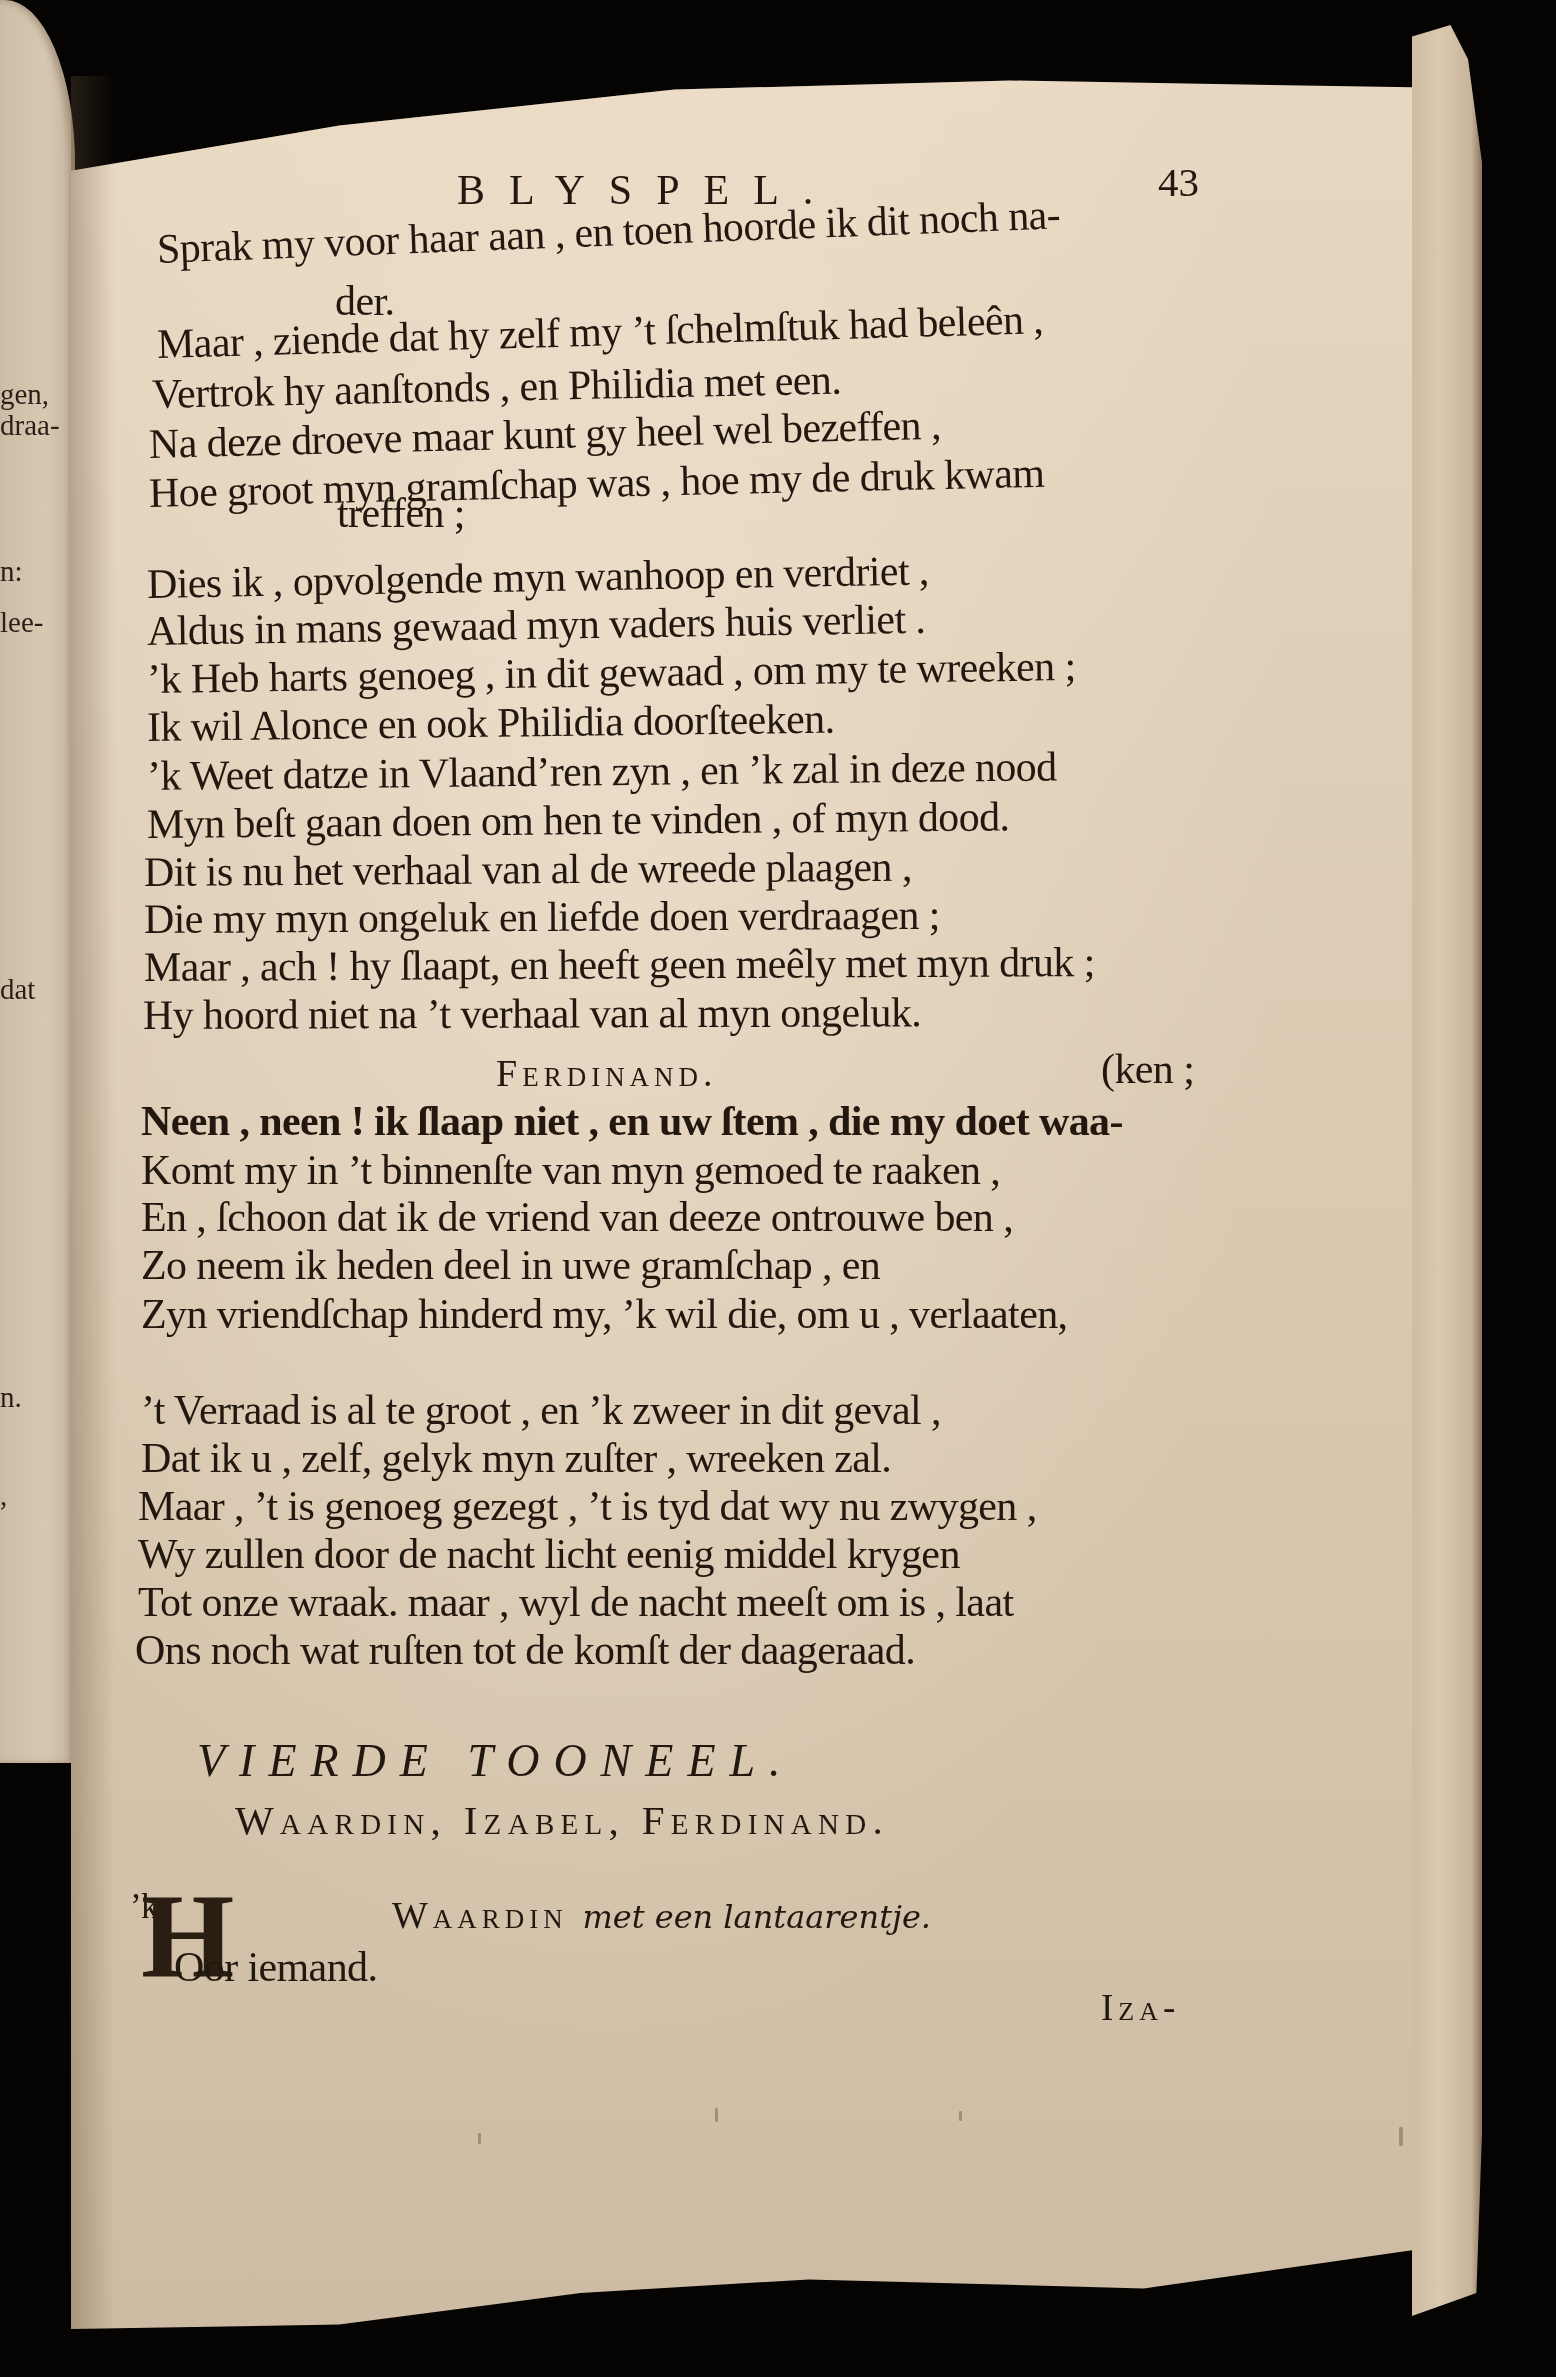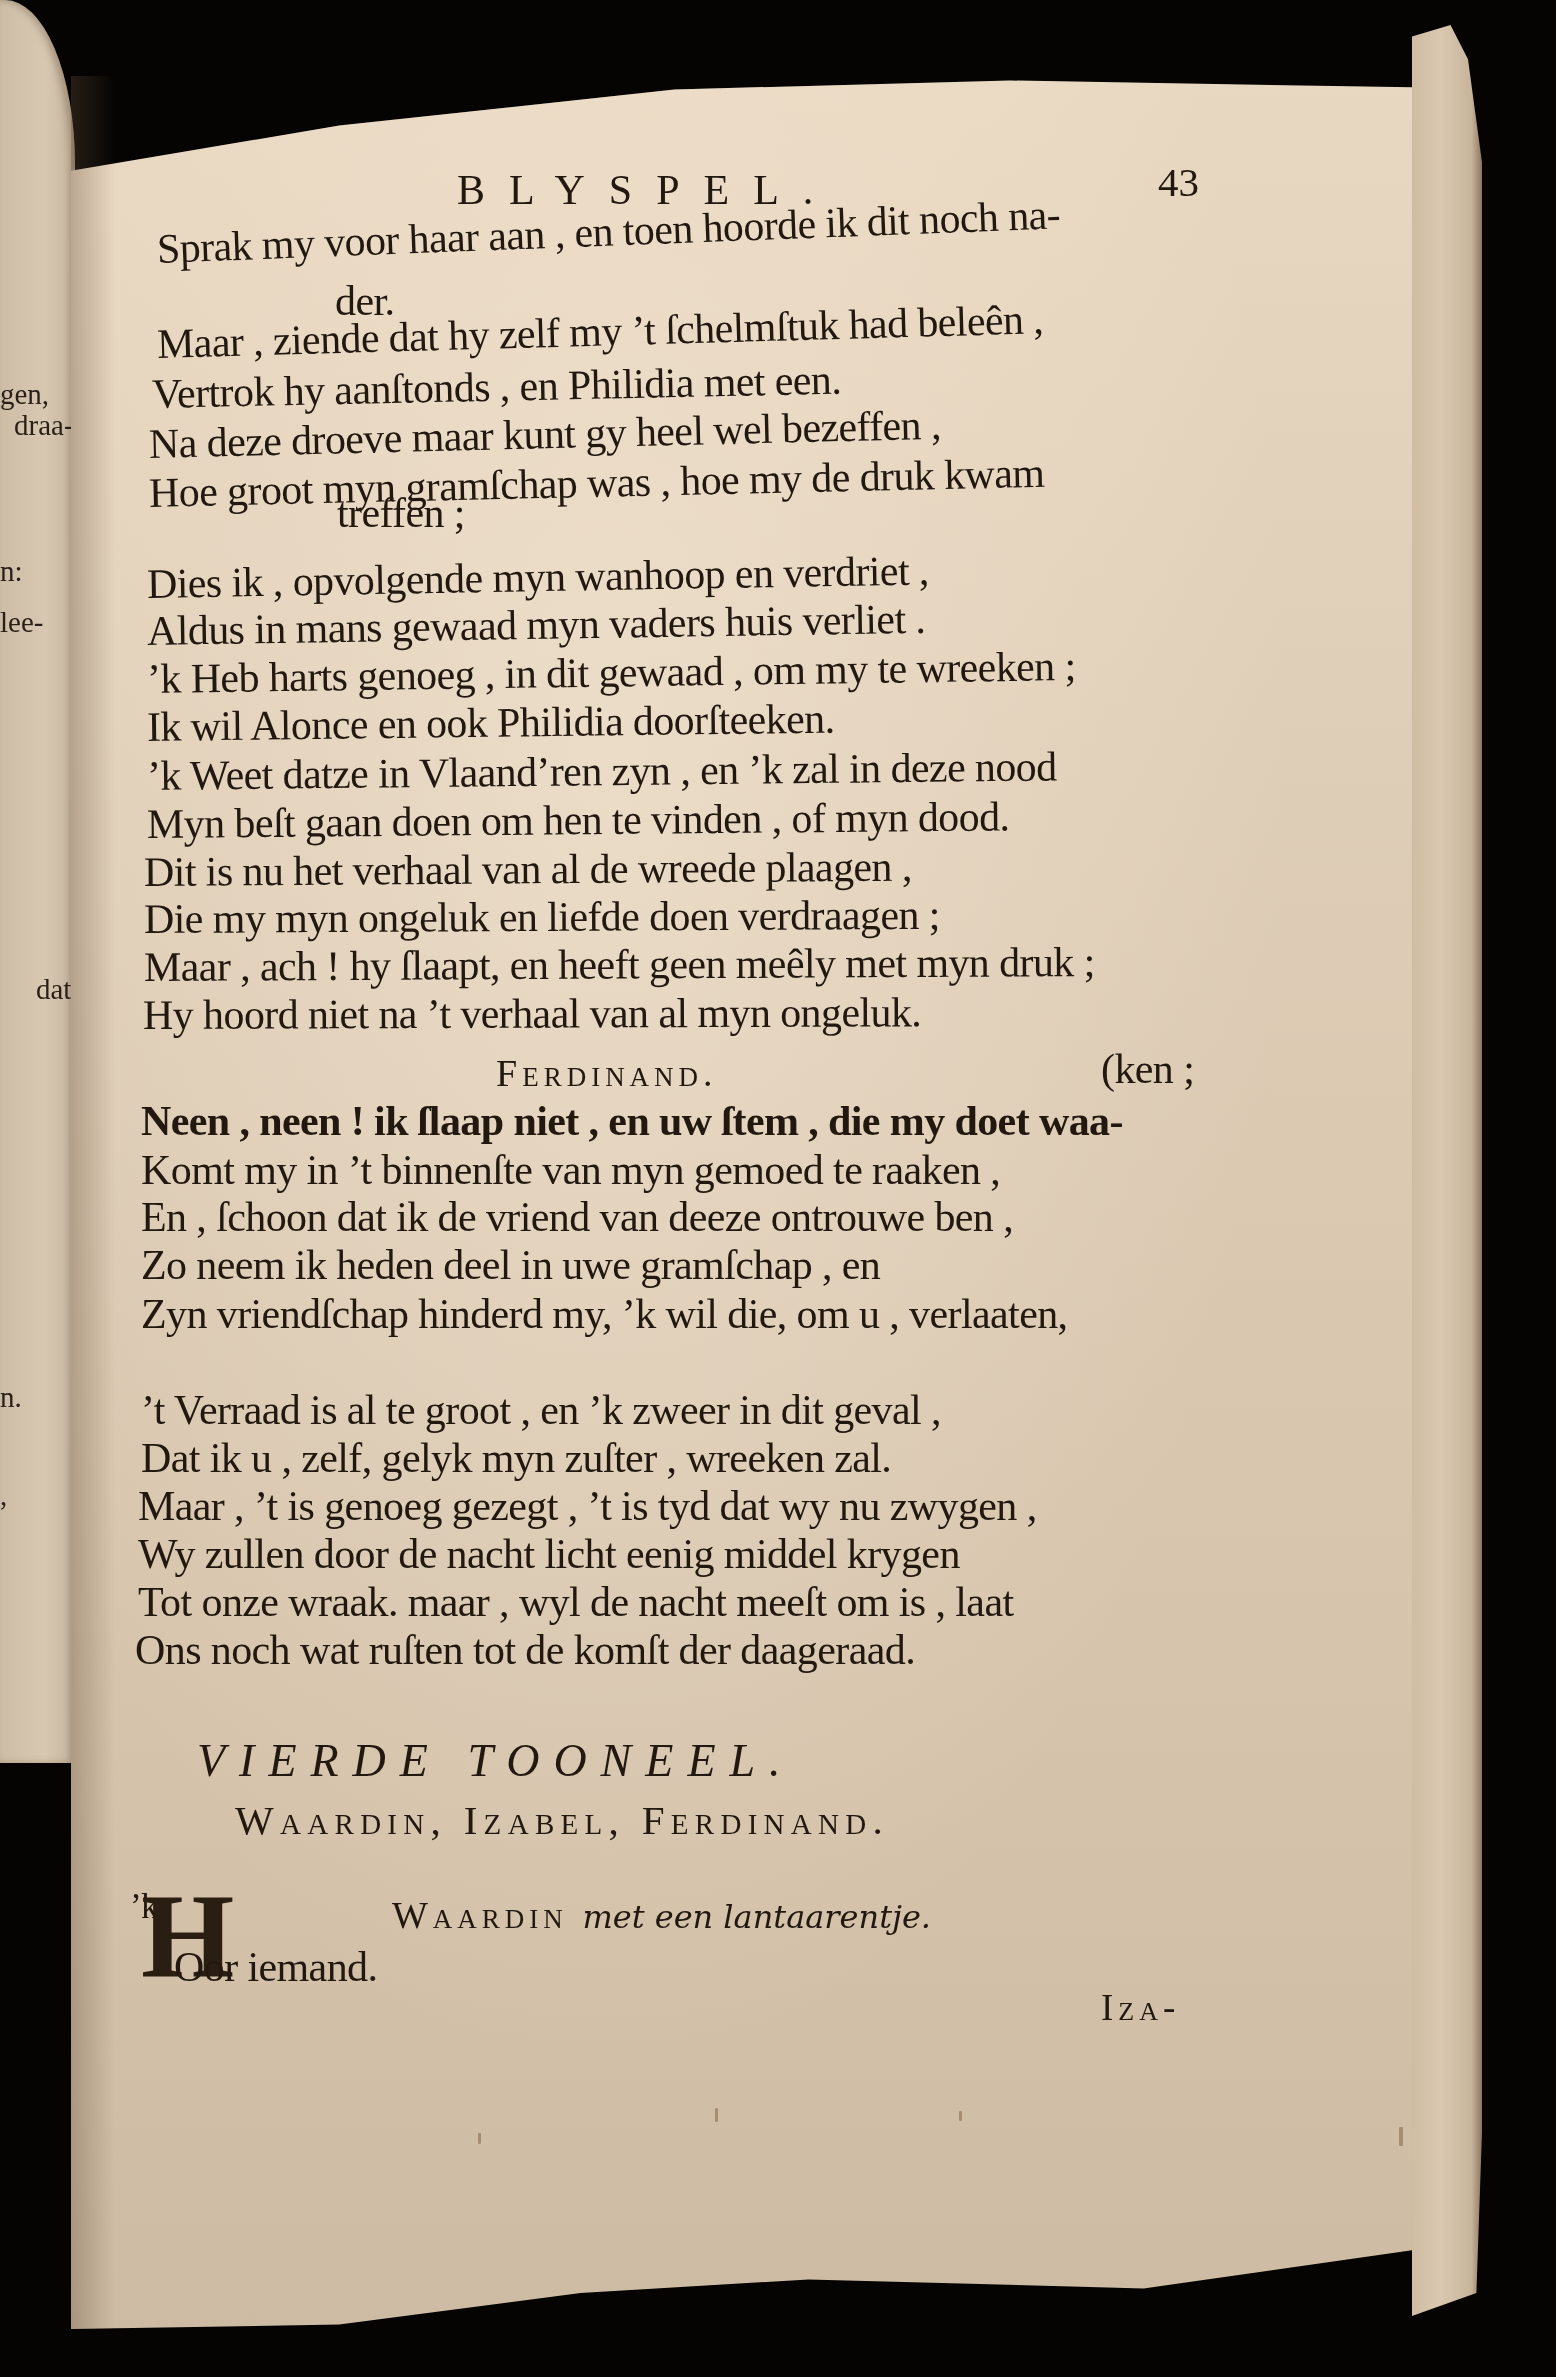--- a/index.html
+++ b/index.html
@@ -136,24 +136,24 @@
     background: #8a6a4e;
     opacity: 0.6;
     border-radius: 1.3px;
   }
 </style>
 </head>
 <body>
 
 <div class="prev-page">
   <span class="prev-frag" style="top:380px;">gen,</span>
-  <span class="prev-frag" style="top:411px;padding-left:14px;">draa-</span>
+  <span class="prev-frag" style="top:411px;">draa-</span>
   <span class="prev-frag" style="top:557px;">n:</span>
   <span class="prev-frag" style="top:608px;">lee-</span>
-  <span class="prev-frag" style="top:975px;padding-left:36px;">dat</span>
+  <span class="prev-frag" style="top:975px;">dat</span>
   <span class="prev-frag" style="top:1383px;">n.</span>
   <span class="prev-frag" style="top:1481px;">,</span>
 </div>
 
 <div class="page-edge"></div>
 <div class="page"></div>
 <div class="gutter-shadow"></div>
 
 <div class="text-block">
 

